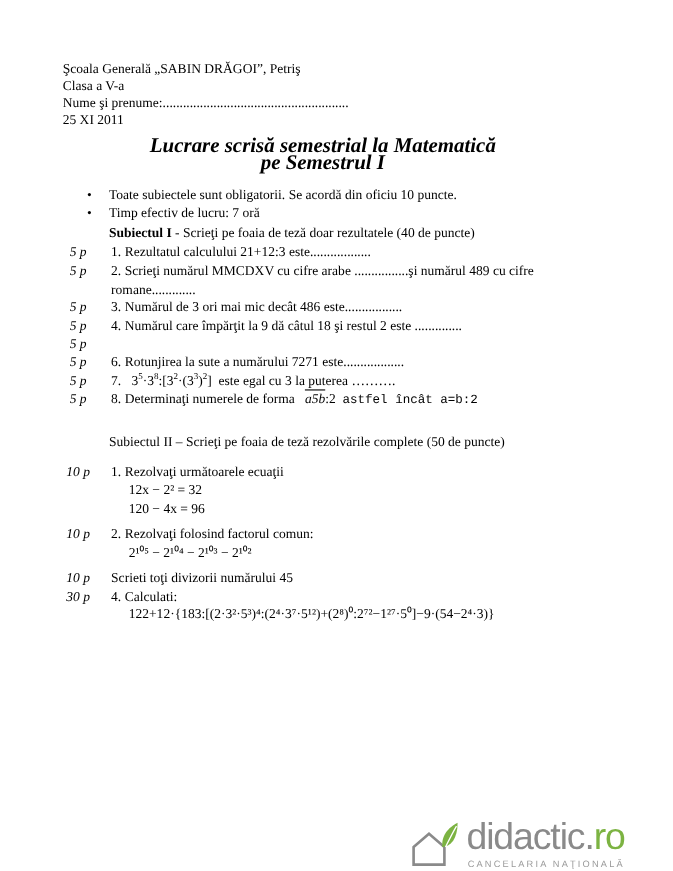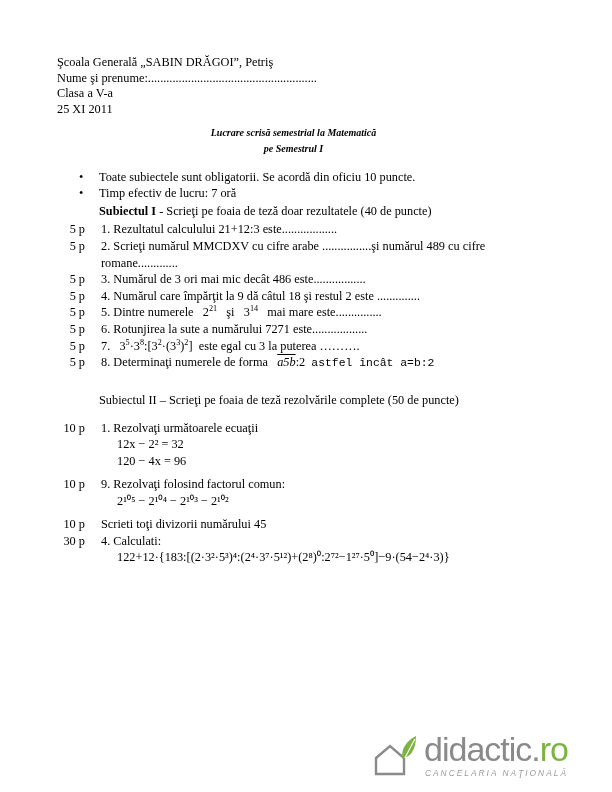--- a/index.html
+++ b/index.html
@@ -24,21 +24,21 @@
   }
   .hdr-line {
     font-size: 12.3px;
     line-height: 15.6px;
     white-space: pre;
   }
   .title-block {
     text-align: center;
     font-weight: bold;
     font-style: italic;
-    font-size: 10px;
+    font-size: 19px;
     line-height: 16px;
     margin-top: 8px;
     padding-right: 10px;
   }
   .bullets {
     margin-top: 12px;
     padding-left: 22px;
   }
   .bullet-row {
     display: flex;
@@ -63,22 +63,23 @@
   }
   .item-row {
     display: flex;
     align-items: baseline;
     font-size: 12.3px;
     line-height: 16.6px;
   }
   .pts {
     flex: 0 0 28px;
     width: 28px;
-    text-align: right;
-    font-size: 12.3px;
+    text-align: center;
+    font-size: 12.3px;
+    font-style: italic;
   }
   .pts.wide { flex: 0 0 28px; }
   .item-text {
     padding-left: 16px;
     white-space: pre-wrap;
   }
   .mono {
     font-family: "Liberation Mono", monospace;
     font-size: 11.4px;
   }
@@ -106,21 +107,21 @@
     font-size: 12.3px;
     line-height: 17px;
   }
   .sub-line.indent2 { padding-left: 60px; }
   .row-gap { height: 6px; }
 
   
   .watermark {
     position: absolute;
     right: 24px;
-    bottom: 14px;
+    bottom: 2px;
     display: flex;
     align-items: flex-start;
   }
   .wm-mark {
     width: 46px;
     height: 46px;
     margin-right: 6px;
     position: relative;
   }
   .wm-text {
@@ -135,31 +136,30 @@
     color: #8a8a8a;
     line-height: 34px;
   }
   .wm-main .accent { color: #7cb342; }
   .wm-sub {
     font-family: "Liberation Sans", sans-serif;
     font-size: 8.4px;
     letter-spacing: 2.0px;
     color: #9a9a9a;
     margin-top: 2px;
-    font-style: italic;
   }
 </style>
 </head>
 <body>
 
 <div class="page">
 
   <div class="hdr-line">Şcoala Generală „SABIN DRĂGOI”, Petriş</div>
+  <div class="hdr-line">Clasa a V-a</div>
   <div class="hdr-line">Nume şi prenume:.......................................................</div>
-  <div class="hdr-line">Clasa a V-a</div>
   <div class="hdr-line">25 XI 2011</div>
 
   <div class="title-block">
     <div>Lucrare scrisă semestrial la Matematică</div>
     <div>pe Semestrul I</div>
   </div>
 
   <div class="bullets">
     <div class="bullet-row">
       <span class="bullet-dot">•</span>
@@ -192,21 +192,20 @@
       <span class="item-text">3. Numărul de 3 ori mai mic decât 486 este.................</span>
     </div>
 
     <div class="item-row">
       <span class="pts">5 p</span>
       <span class="item-text">4. Numărul care împărţit la 9 dă câtul 18 şi restul 2 este ..............</span>
     </div>
 
     <div class="item-row">
       <span class="pts">5 p</span>
-      <span class="item-text">5. Dintre numerele&nbsp;&nbsp; 2<sup>21</sup>&nbsp;&nbsp; şi&nbsp;&nbsp; 3<sup>14</sup>&nbsp;&nbsp; mai mare este...............</span>
     </div>
 
     <div class="item-row">
       <span class="pts">5 p</span>
       <span class="item-text">6. Rotunjirea la sute a numărului 7271 este..................</span>
     </div>
 
     <div class="item-row">
       <span class="pts">5 p</span>
       <span class="item-text">7.&nbsp;&nbsp; 3<sup>5</sup>·3<sup>8</sup>:[3<sup>2</sup>·(3<sup>3</sup>)<sup>2</sup>]&nbsp; este egal cu 3 la puterea ……….</span>
@@ -227,21 +226,21 @@
       <span class="pts wide">10 p</span>
       <span class="item-text">1. Rezolvaţi următoarele ecuaţii</span>
     </div>
     <div class="sub-line indent2">12x − 2² = 32</div>
     <div class="sub-line indent2">120 − 4x = 96</div>
 
     <div class="row-gap"></div>
 
     <div class="item-row">
       <span class="pts wide">10 p</span>
-      <span class="item-text">9. Rezolvaţi folosind factorul comun:</span>
+      <span class="item-text">2. Rezolvaţi folosind factorul comun:</span>
     </div>
     <div class="sub-line indent2">2¹⁰⁵ − 2¹⁰⁴ − 2¹⁰³ − 2¹⁰²</div>
 
     <div class="row-gap"></div>
 
     <div class="item-row">
       <span class="pts wide">10 p</span>
       <span class="item-text">Scrieti toţi divizorii numărului 45</span>
     </div>
 

